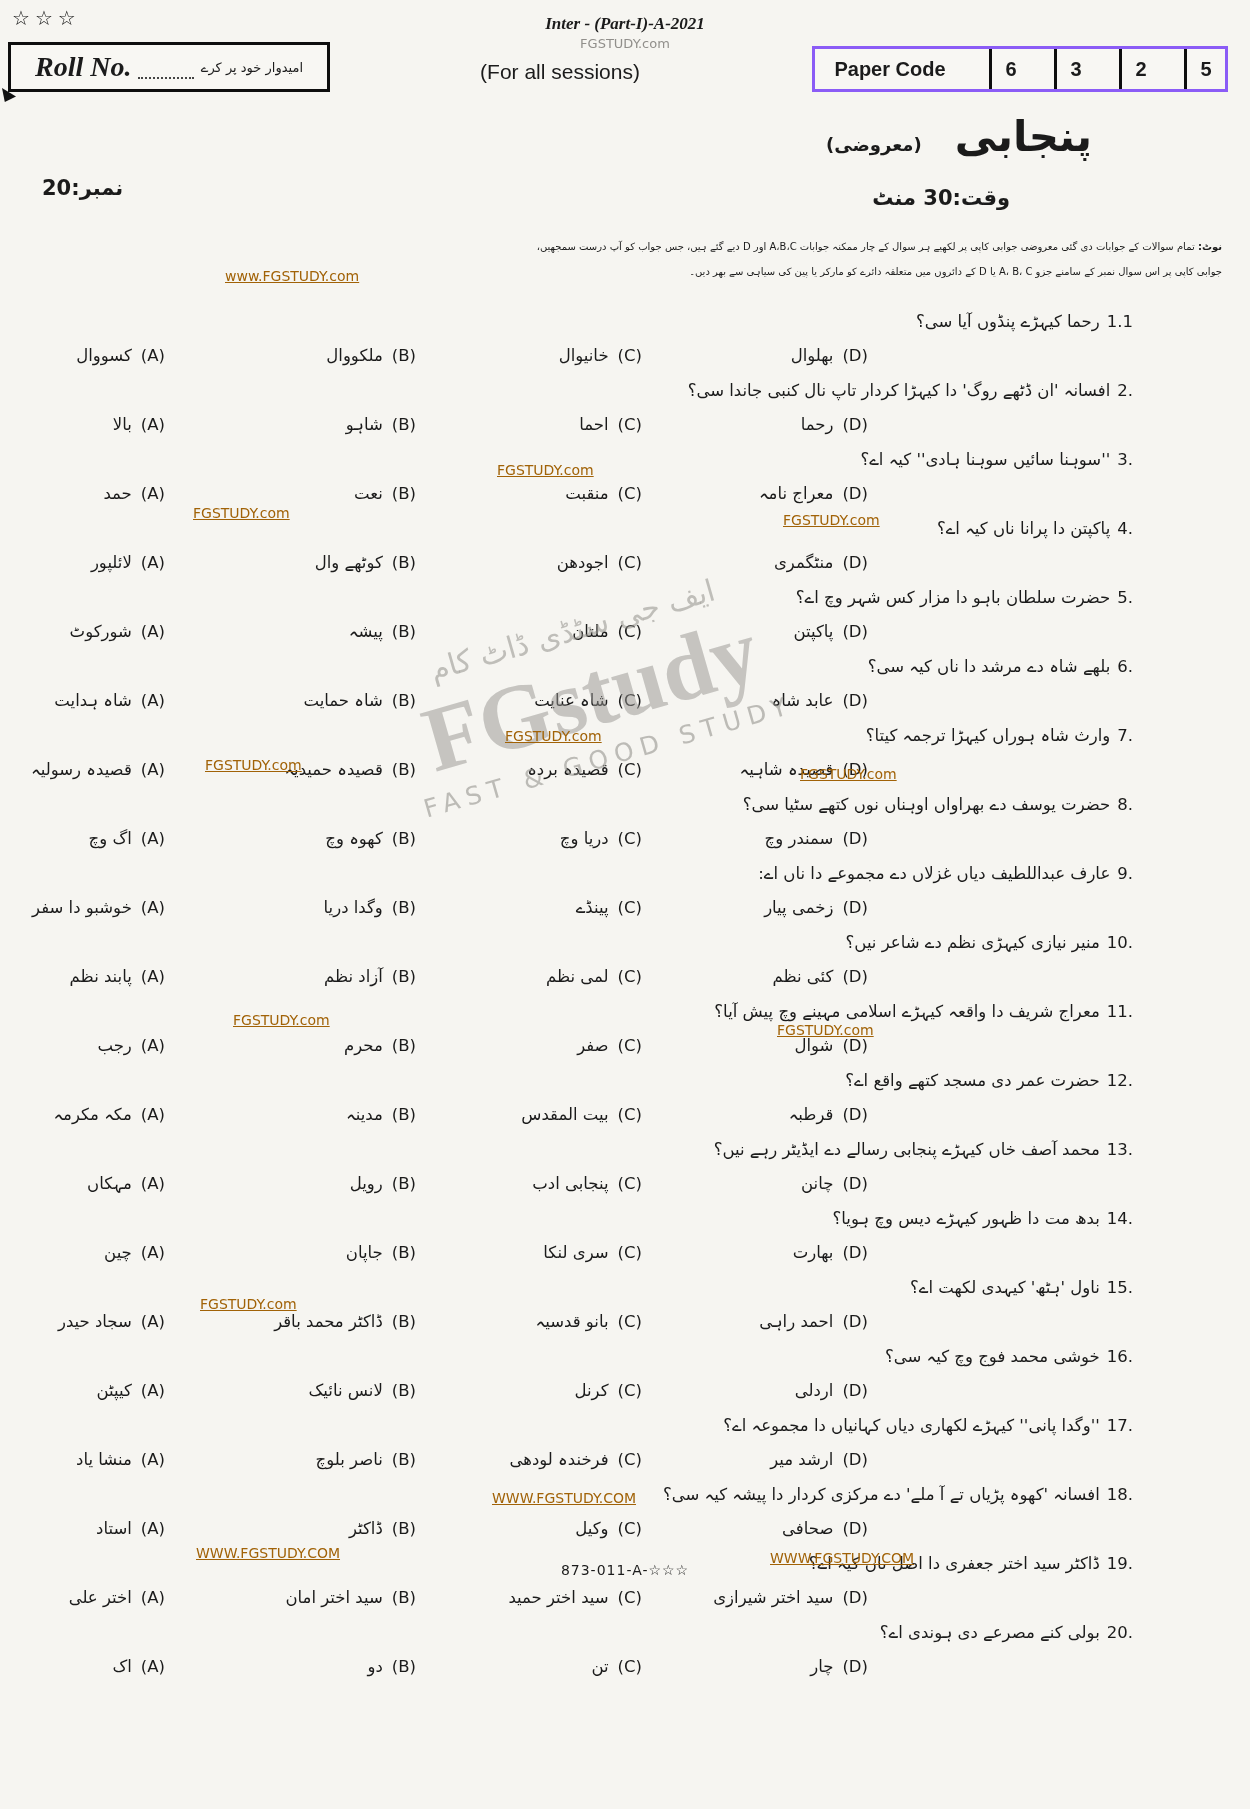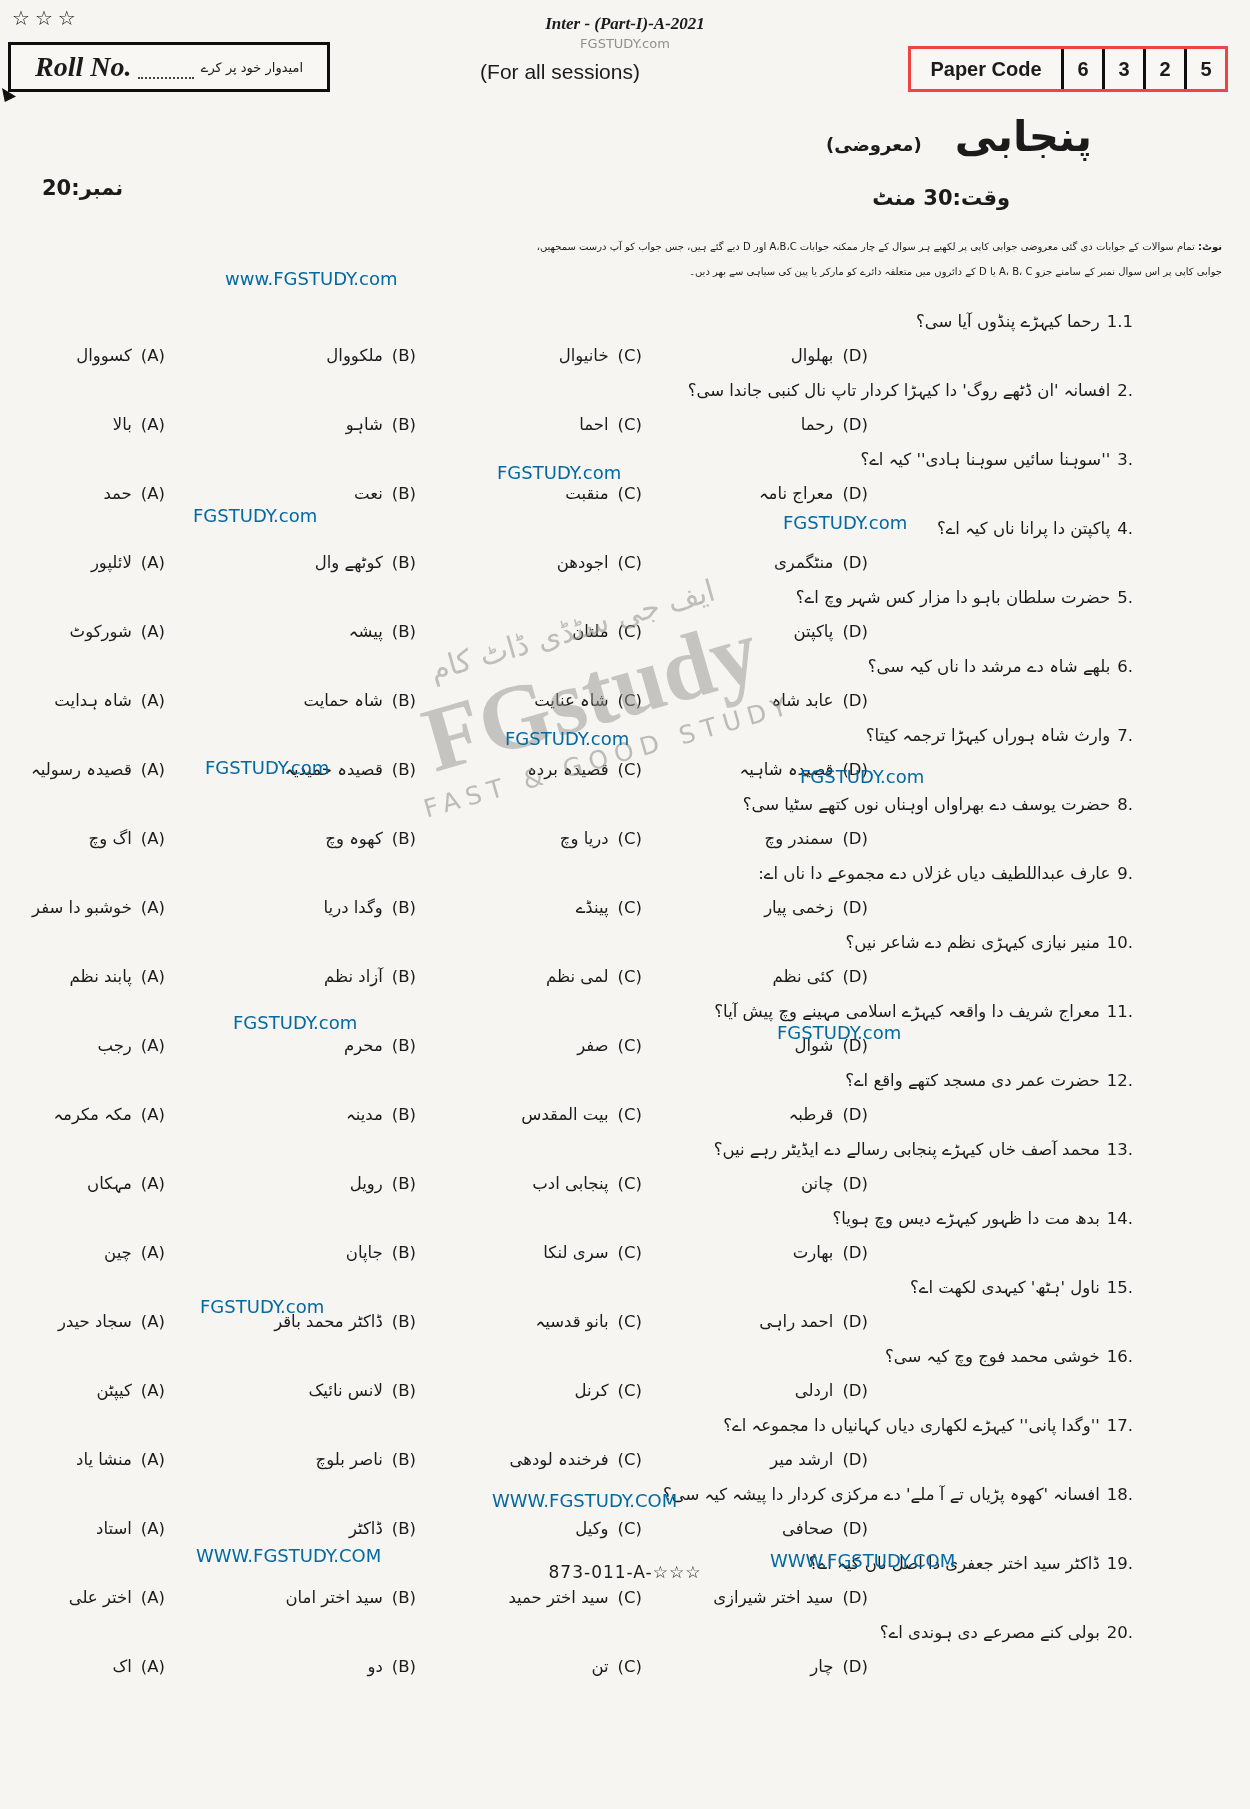--- a/index.html
+++ b/index.html
@@ -16,21 +16,21 @@
   .exam-wm { position:absolute; top:36px; left:0; right:0; text-align:center; color:#918f8b; font-size:13px; }
   .rollbox { position:absolute; left:8px; top:42px; width:322px; height:50px;
     border:3px solid #0e0e0e; display:flex; align-items:center; padding:0 24px; gap:7px; background:#f8f7f3; }
   .rollbox .label { font-family:"Liberation Serif", serif; font-style:italic; font-weight:bold; font-size:28px; white-space:nowrap; }
   .rollbox .dots { flex:1; border-bottom:2px dotted #444; height:55%; }
   .rollbox .urdu { font-size:13px; direction:rtl; white-space:nowrap; }
   .ink-mark { position:absolute; left:2px; top:88px; width:14px; height:14px; background:#111;
     clip-path:polygon(0 0, 100% 60%, 20% 100%); }
   .sessions { position:absolute; top:60px; left:300px; width:520px; text-align:center;
     font-weight:normal; font-size:21px; font-family:"Liberation Sans", sans-serif; }
-  .pcode { position:absolute; right:22px; top:46px; border:3px solid #ef4444; display:flex; background:#f8f7f3; }
+  .pcode { position:absolute; right:22px; top:46px; border:3px solid #8b5cf6; display:flex; background:#f8f7f3;gap:24px; }
   .pcode .cell { height:40px; display:flex; align-items:center; justify-content:center;
     font-weight:bold; font-size:20px; font-family:"Liberation Sans", sans-serif; }
   .pcode .plabel { width:150px; }
   .pcode .digit { width:41px; border-left:3px solid #0e0e0e; }
   .subject { position:absolute; right:158px; top:112px; direction:rtl; text-align:right; white-space:nowrap; }
   .subject .t1 { font-size:42px; font-weight:bold; }
   .subject .t2 { font-size:18px; font-weight:bold; margin-right:28px; }
   .time { position:absolute; right:240px; top:186px; font-size:21px; font-weight:bold; direction:rtl; }
   .marks { position:absolute; left:42px; top:176px; font-size:21px; font-weight:bold; direction:rtl; }
   
@@ -42,23 +42,23 @@
   .question { margin-bottom:11px; }
   .q-line { direction:rtl; text-align:right; padding-left:40px; padding-right:117px;
     font-size:16.5px; line-height:23px; white-space:nowrap; }
   .q-num { direction:ltr; unicode-bidi:embed; margin-left:7px; }
   .opts { display:grid; grid-template-columns:185px 235px 210px 210px; margin-top:10px;gap:16px; }
   .opt { display:flex; justify-content:flex-end; align-items:baseline; gap:9px;
     padding-right:20px; font-size:16.5px; line-height:25px; white-space:nowrap; }
   .opt-text { direction:rtl; }
   .opt-label { direction:ltr; unicode-bidi:embed; }
   
-  .footer { position:absolute; top:1562px; left:0; right:0; text-align:center; font-size:17px; letter-spacing:1px; }
+  .footer { position:absolute; top:1562px; left:0; right:0; text-align:center; font-size:14px; letter-spacing:1px; }
   
-  .wm { position:absolute; color:#0369a1; font-size:18px; pointer-events:none; white-space:nowrap; }
+  .wm { position:absolute; color:#a16207; font-size:14px; pointer-events:none; white-space:nowrap;text-decoration:underline; }
   .big-wm { position:absolute; top:610px; left:290px; width:600px; transform:rotate(-16deg);
     text-align:center; pointer-events:none; }
   .big-wm .u { font-size:30px; color:rgba(145,143,138,0.55); direction:rtl; }
   .big-wm .n { font-size:92px; font-weight:bold; font-family:"Liberation Serif", serif;
     color:rgba(150,148,143,0.5); line-height:100px; }
   .big-wm .tg { font-size:25px; letter-spacing:7px; color:rgba(150,148,143,0.6); }
 </style>
 </head>
 <body>
 

